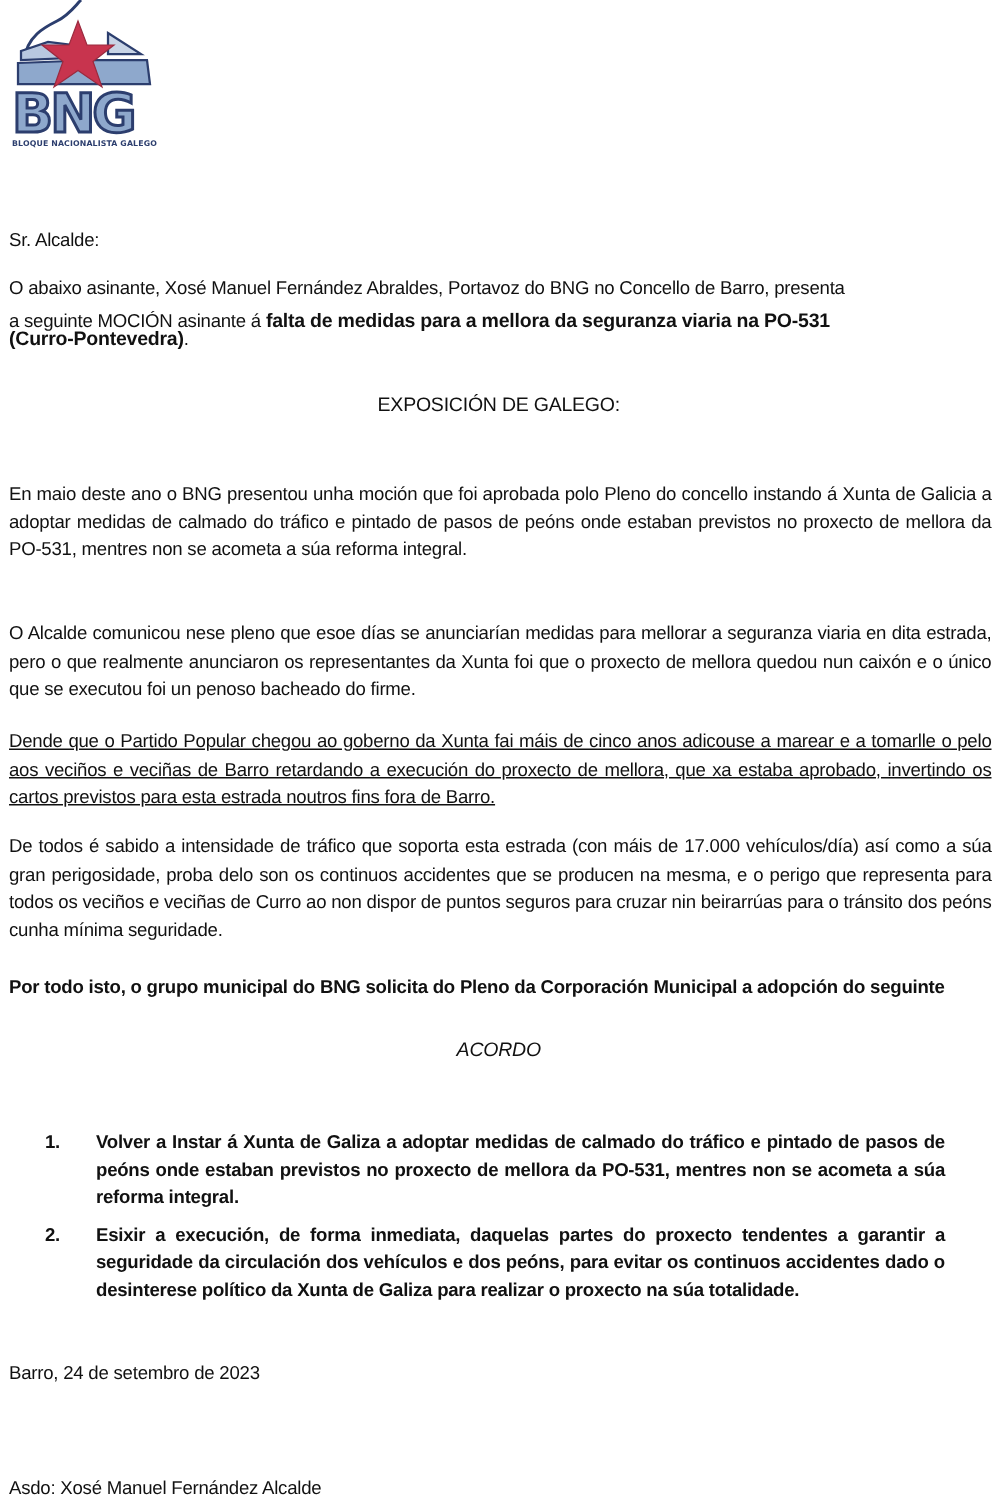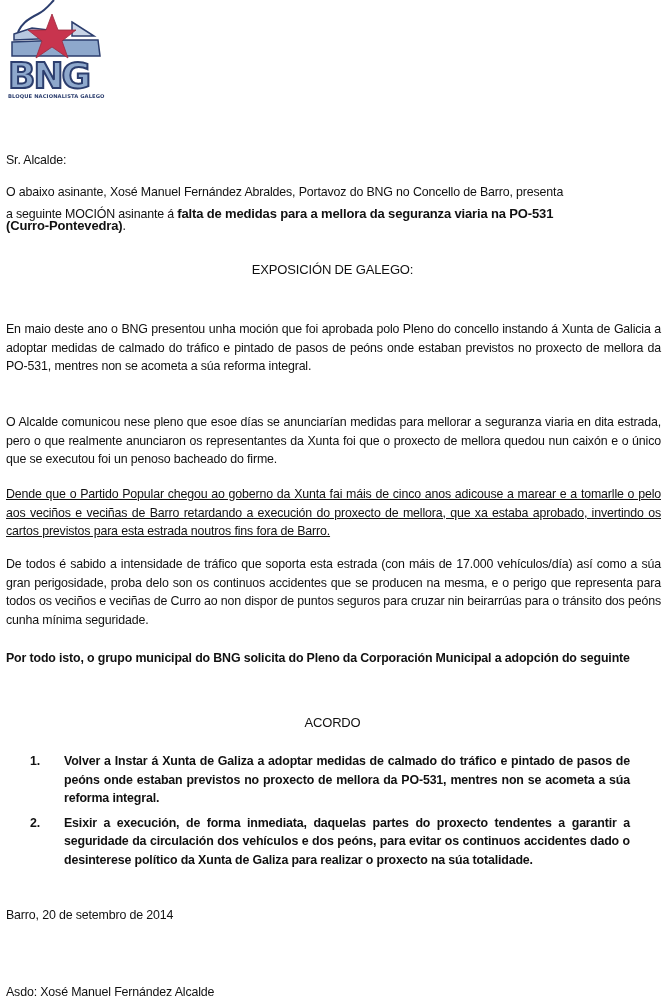--- a/index.html
+++ b/index.html
@@ -96,28 +96,28 @@
 <div class="line" style="top:217px;"><span class="bold" style="font-size:13px;">(Curro-Pontevedra)</span><span>.</span></div>
 
 <div class="center" style="top:262px;">EXPOSICIÓN DE GALEGO:</div>
 
 <div class="para" style="top:320px;">En maio deste ano o BNG presentou unha moción que foi aprobada polo Pleno do concello instando á Xunta de Galicia a adoptar medidas de calmado do tráfico e pintado de pasos de peóns onde estaban previstos no proxecto de mellora da PO-531, mentres non se acometa a súa reforma integral.</div>
 <div class="para" style="top:413px;">O Alcalde comunicou nese pleno que esoe días se anunciarían medidas para mellorar a seguranza viaria en dita estrada, pero o que realmente anunciaron os representantes da Xunta foi que o proxecto de mellora quedou nun caixón e o único que se executou foi un penoso bacheado do firme.</div>
 <div class="para" style="top:485px;text-decoration:underline;">Dende que o Partido Popular chegou ao goberno da Xunta fai máis de cinco anos adicouse a marear e a tomarlle o pelo aos veciños e veciñas de Barro retardando a execución do proxecto de mellora, que xa estaba aprobado, invertindo os cartos previstos para esta estrada noutros fins fora de Barro.</div>
 <div class="para" style="top:555px;">De todos é sabido a intensidade de tráfico que soporta esta estrada (con máis de 17.000 vehículos/día) así como a súa gran perigosidade, proba delo son os continuos accidentes que se producen na mesma, e o perigo que representa para todos os veciños e veciñas de Curro ao non dispor de puntos seguros para cruzar nin beirarrúas para o tránsito dos peóns cunha mínima seguridade.</div>
 <div class="para" style="top:649px;font-weight:bold;">Por todo isto, o grupo municipal do BNG solicita do Pleno da Corporación Municipal a adopción do seguinte</div>
 
-<div class="center" style="top:715px;">ACORDO</div>
+<div class="center" style="top:692px;font-style:italic;">ACORDO</div>
 
 <div class="list" style="top:752px;">
   <div class="list-item" style="margin-bottom:6px;">
     <span class="list-num">1.</span>
     <span>Volver a Instar á Xunta de Galiza a adoptar medidas de calmado do tráfico e pintado de pasos de peóns onde estaban previstos no proxecto de mellora da PO-531, mentres non se acometa a súa reforma integral.</span>
   </div>
   <div class="list-item">
     <span class="list-num">2.</span>
     <span>Esixir a execución, de forma inmediata, daquelas partes do proxecto tendentes a garantir a seguridade da circulación dos vehículos e dos peóns, para evitar os continuos accidentes dado o desinterese político da Xunta de Galiza para realizar o proxecto na súa totalidade.</span>
   </div>
 </div>
 
-<div class="line" style="top:906px;">Barro, 20 de setembro de 2014</div>
+<div class="line" style="top:906px;">Barro, 24 de setembro de 2023</div>
 
 <div class="line" style="top:983px;">Asdo: Xosé Manuel Fernández Alcalde</div>
 
 </body></html>

